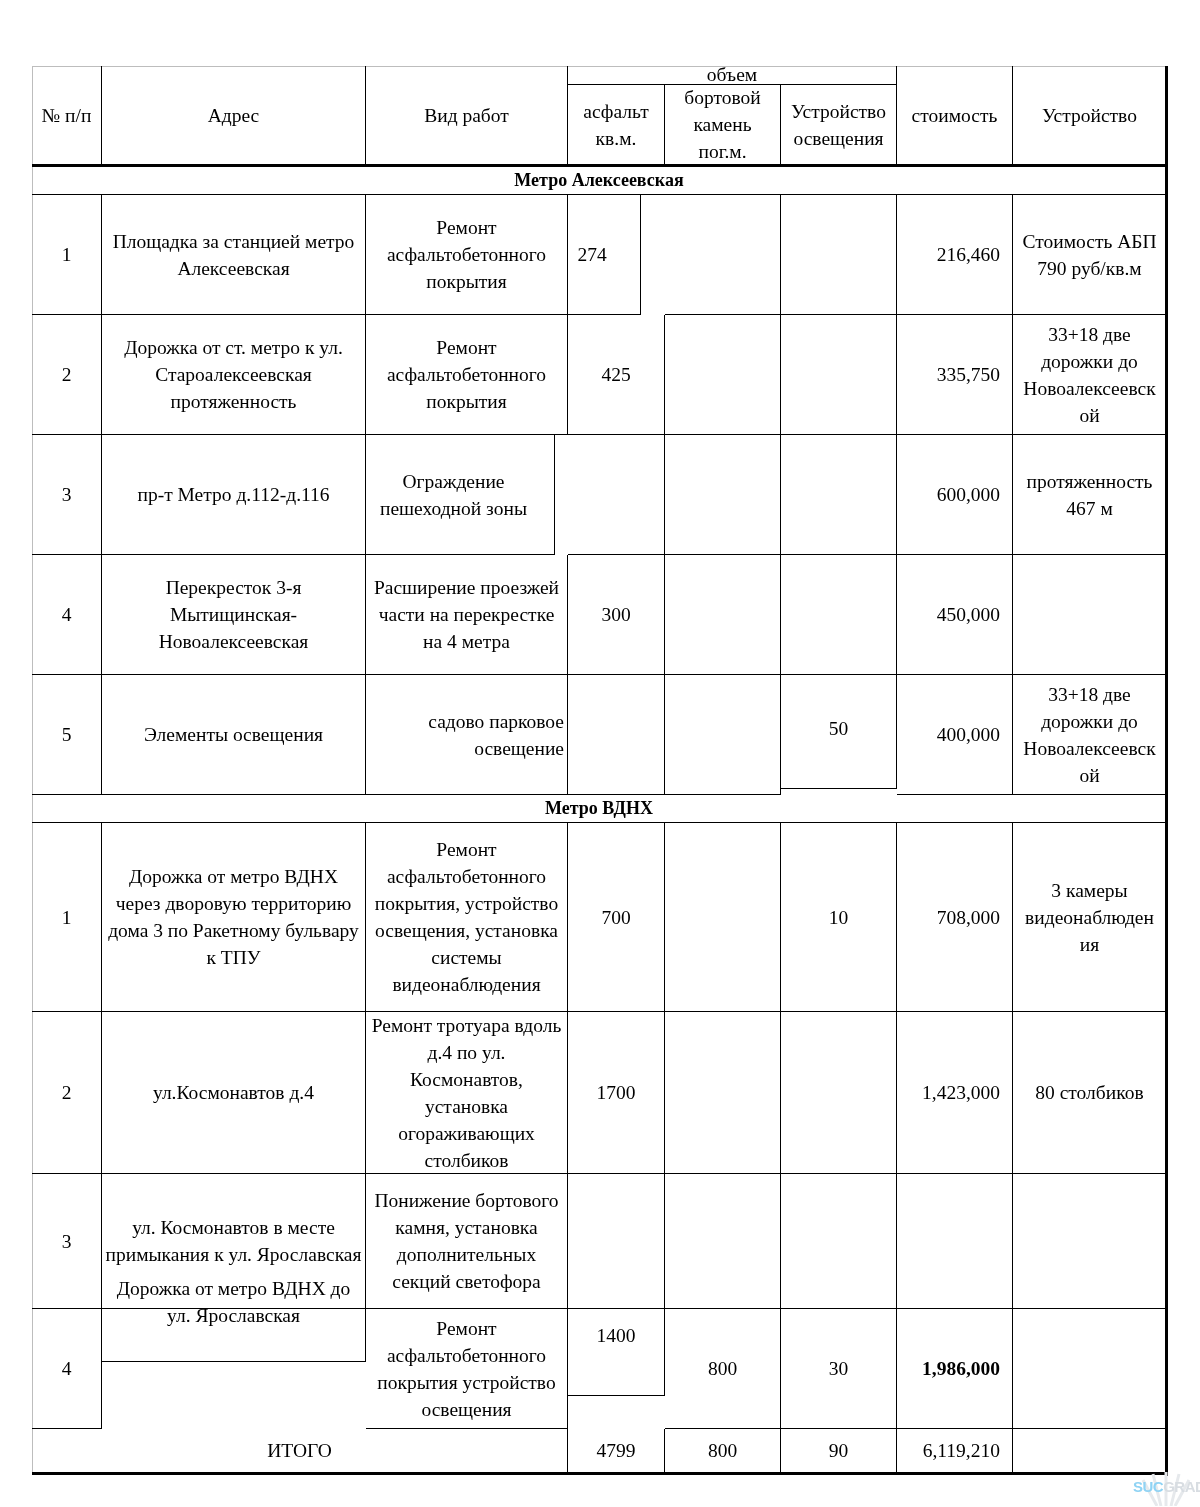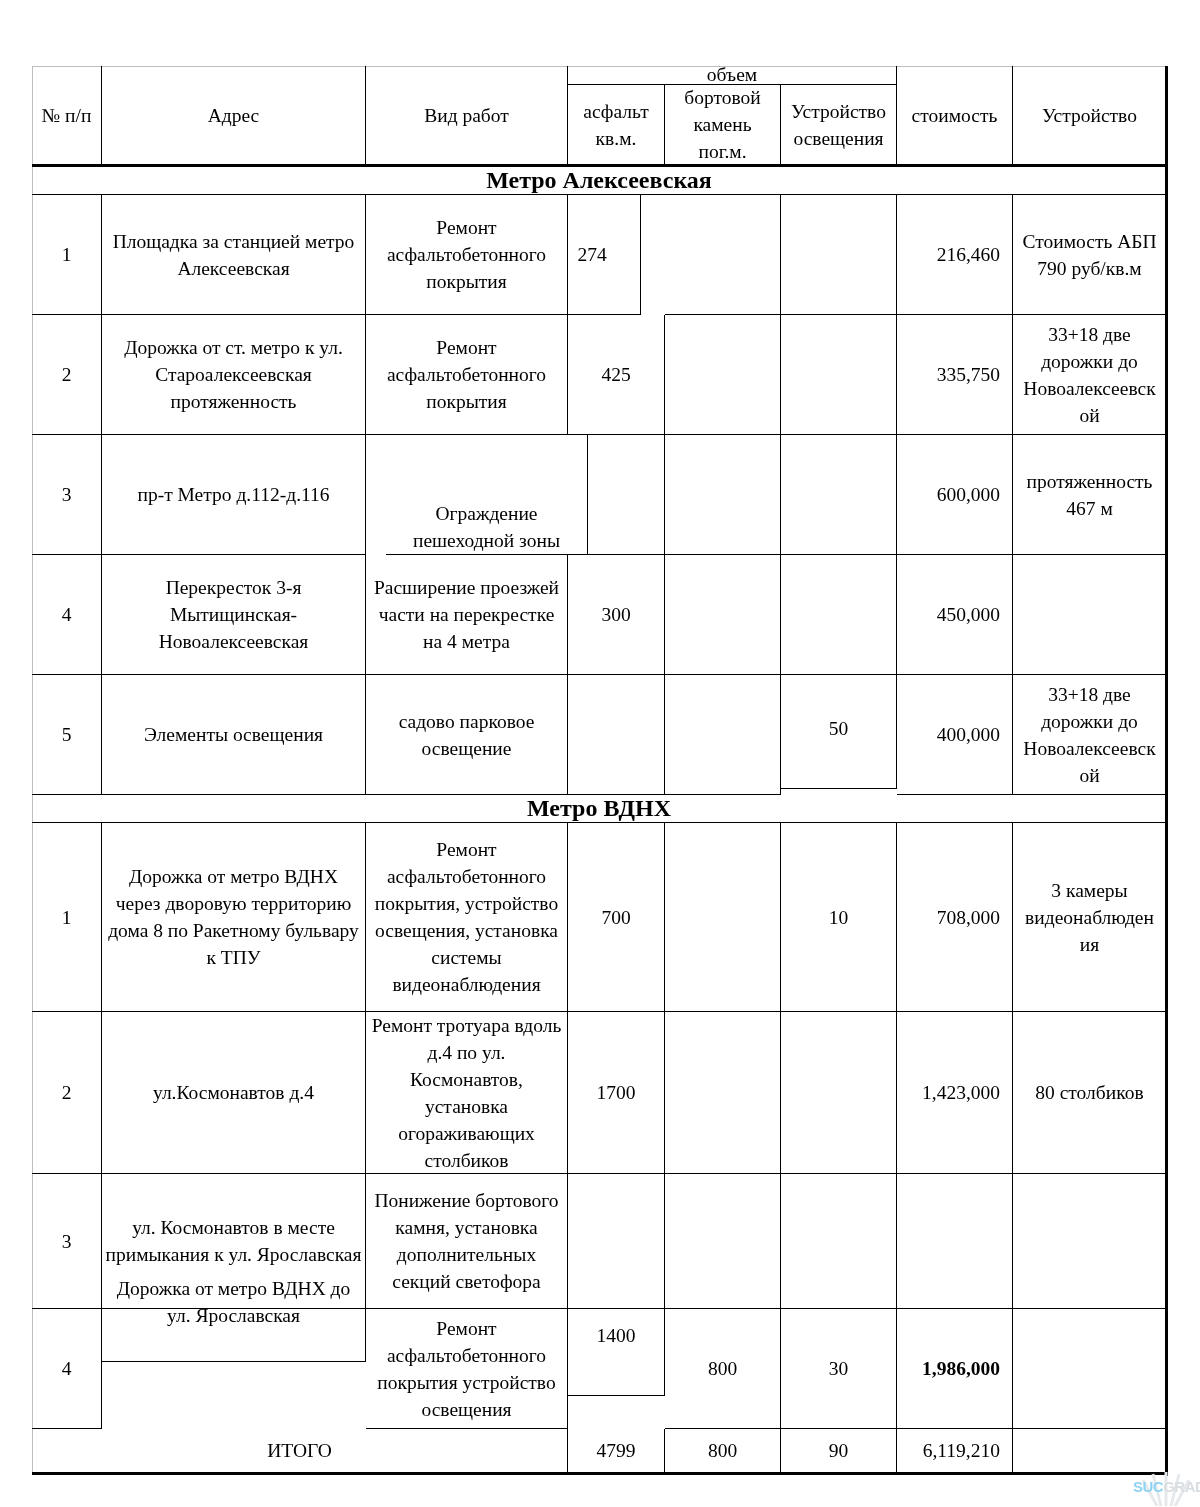--- a/index.html
+++ b/index.html
@@ -7,21 +7,21 @@
          font-family: "Liberation Serif", "DejaVu Serif", serif; color: #000; }
   .tbl { position: absolute; left: 32px; top: 66px; width: 1134px; height: 1408px;
          border-left: 1px solid #bdbdbd; border-top: 1px solid #bdbdbd; box-sizing: border-box; }
   .rborder { position: absolute; left: 1165px; top: 66px; width: 3px; height: 1410px; background: #000; }
   .cell { position: absolute; box-sizing: border-box; display: flex; align-items: center; justify-content: center;
           text-align: center; font-size: 19.5px; line-height: 27px; padding: 0 3px;
           border-right: 1.5px solid #000; border-bottom: 1.5px solid #000; }
   .cell.noright { border-right: none; }
   .cell.num { justify-content: flex-end; padding-right: 12px; }
   .cell.thickb { border-bottom: 3px solid #000; }
-  .section { font-weight: bold; font-size: 24px; }
+  .section { font-weight: bold; font-size: 18px; }
   .watermark { position: absolute; left: 1131px; top: 1472px; width: 70px; height: 34px; }
   .watermark span { position: absolute; left: 2px; top: 6px; font-family: "Liberation Sans", sans-serif;
                     font-weight: bold; font-size: 15px; letter-spacing: -0.5px; }
 </style>
 </head>
 <body>
 
 <div class="tbl"></div>
 <div id="cells">
     <div class="cell thickb" style="left: 32px; top: 66px; width: 70px; height: 101px;">
@@ -101,21 +101,21 @@
     </div>
     <div class="cell noright" style="left: 1013px; top: 315px; width: 153px; height: 120px;">
       <span>33+18 две дорожки до Новоалексеевск ой</span>
     </div>
     <div class="cell" style="left: 32px; top: 435px; width: 70px; height: 120px;">
       <span>3</span>
     </div>
     <div class="cell" style="left: 102px; top: 435px; width: 264px; height: 120px;">
       <span>пр-т Метро д.112-д.116</span>
     </div>
-    <div class="cell" style="left: 386px; top: 435px; width: 202px; height: 120px; align-items: flex-end;">
+    <div class="cell" style="left: 353px; top: 435px; width: 202px; height: 120px;">
       <span>Ограждение пешеходной зоны</span>
     </div>
     <div class="cell" style="left: 568px; top: 435px; width: 97px; height: 120px;">
       <span></span>
     </div>
     <div class="cell" style="left: 665px; top: 435px; width: 116px; height: 120px;">
       <span></span>
     </div>
     <div class="cell" style="left: 781px; top: 435px; width: 116px; height: 120px;">
       <span></span>
@@ -149,21 +149,21 @@
     </div>
     <div class="cell noright" style="left: 1013px; top: 555px; width: 153px; height: 120px;">
       <span></span>
     </div>
     <div class="cell" style="left: 32px; top: 675px; width: 70px; height: 120px;">
       <span>5</span>
     </div>
     <div class="cell" style="left: 102px; top: 675px; width: 264px; height: 120px;">
       <span>Элементы освещения</span>
     </div>
-    <div class="cell" style="left: 366px; top: 675px; width: 202px; height: 120px;">
+    <div class="cell" style="left: 366px; top: 675px; width: 202px; height: 120px; text-align: right;">
       <span>садово парковое освещение</span>
     </div>
     <div class="cell" style="left: 568px; top: 675px; width: 97px; height: 120px;">
       <span></span>
     </div>
     <div class="cell" style="left: 665px; top: 675px; width: 116px; height: 120px;">
       <span></span>
     </div>
     <div class="cell" style="left: 781px; top: 669px; width: 116px; height: 120px;">
       <span>50</span>
@@ -174,21 +174,21 @@
     <div class="cell noright" style="left: 1013px; top: 675px; width: 153px; height: 120px;">
       <span>33+18 две дорожки до Новоалексеевск ой</span>
     </div>
     <div class="cell section noright" style="left: 32px; top: 795px; width: 1134px; height: 28px;">
       <span>Метро ВДНХ</span>
     </div>
     <div class="cell" style="left: 32px; top: 823px; width: 70px; height: 189px;">
       <span>1</span>
     </div>
     <div class="cell" style="left: 102px; top: 823px; width: 264px; height: 189px;">
-      <span>Дорожка от метро ВДНХ через дворовую территорию дома 8 по Ракетному бульвару к ТПУ</span>
+      <span>Дорожка от метро ВДНХ через дворовую территорию дома 3 по Ракетному бульвару к ТПУ</span>
     </div>
     <div class="cell" style="left: 366px; top: 823px; width: 202px; height: 189px;">
       <span>Ремонт асфальтобетонного покрытия, устройство освещения, установка системы видеонаблюдения</span>
     </div>
     <div class="cell" style="left: 568px; top: 823px; width: 97px; height: 189px;">
       <span>700</span>
     </div>
     <div class="cell" style="left: 665px; top: 823px; width: 116px; height: 189px;">
       <span></span>
     </div>

